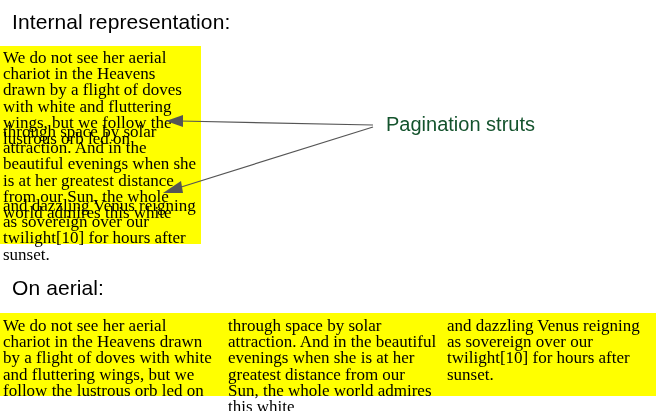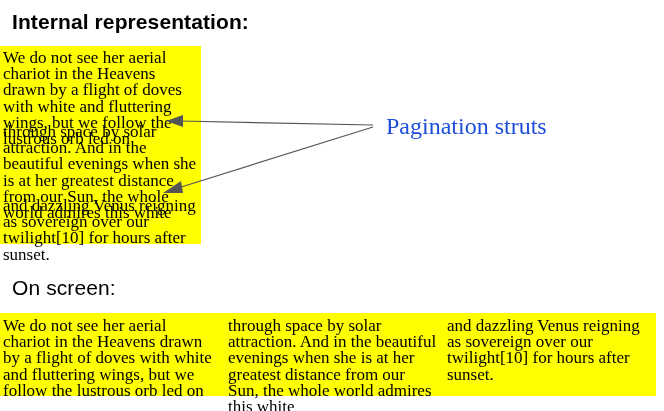--- a/index.html
+++ b/index.html
@@ -18,21 +18,21 @@
 
   .heading {
     position: absolute;
     font-family: "Liberation Sans", sans-serif;
     font-size: 21px;
     font-weight: 400;
     color: #000000;
     letter-spacing: 0.1px;
     white-space: nowrap;
   }
-  #heading-internal { left: 12px; top: 10px; font-weight: bold; }
+  #heading-internal { left: 12px; top: 10px; }
   #heading-onscreen { left: 12px; top: 276px; }
 
   
   .internal-block {
     position: absolute;
     left: 0px;
     top: 46px;
     width: 201px;
     height: 198px;
     background: #ffff00;
@@ -60,23 +60,23 @@
     left: 0;
     top: 0;
     width: 664px;
     height: 411px;
     pointer-events: none;
   }
   #pagination-struts-label {
     position: absolute;
     left: 386px;
     top: 113px;
-    font-family: Liberation Serif, serif;
-    font-size: 24px;
-    color: #1d4ed8;
+    font-family: Liberation Sans, sans-serif;
+    font-size: 20px;
+    color: #14532d;
     white-space: nowrap;
   }
 
   
   .onscreen-band {
     position: absolute;
     left: 0px;
     top: 313px;
     width: 656px;
     height: 83px;
@@ -108,19 +108,19 @@
     <polygon points="166,121 183,115 183,127" fill="#555555"></polygon>
   </g>
   <g>
     <line x1="373" y1="127" x2="178" y2="188" stroke="#555555" stroke-width="1.2"></line>
     <polygon points="163,193 181,181 183,193" fill="#555555"></polygon>
   </g>
 </svg>
 
 <div id="pagination-struts-label">Pagination struts</div>
 
-<div class="heading" id="heading-onscreen">On screen:</div>
+<div class="heading" id="heading-onscreen">On aerial:</div>
 
 <div class="onscreen-band">
   <div class="serif-text onscreen-col" id="onscreen-col-1">We do not see her aerial chariot in the Heavens drawn by a flight of doves with white and fluttering wings, but we follow the lustrous orb led on</div>
   <div class="serif-text onscreen-col" id="onscreen-col-2">through space by solar attraction. And in the beautiful evenings when she is at her greatest distance from our Sun, the whole world admires this white</div>
   <div class="serif-text onscreen-col" id="onscreen-col-3">and dazzling Venus reigning as sovereign over our twilight[10] for hours after sunset.</div>
 </div>
 
 </body></html>

